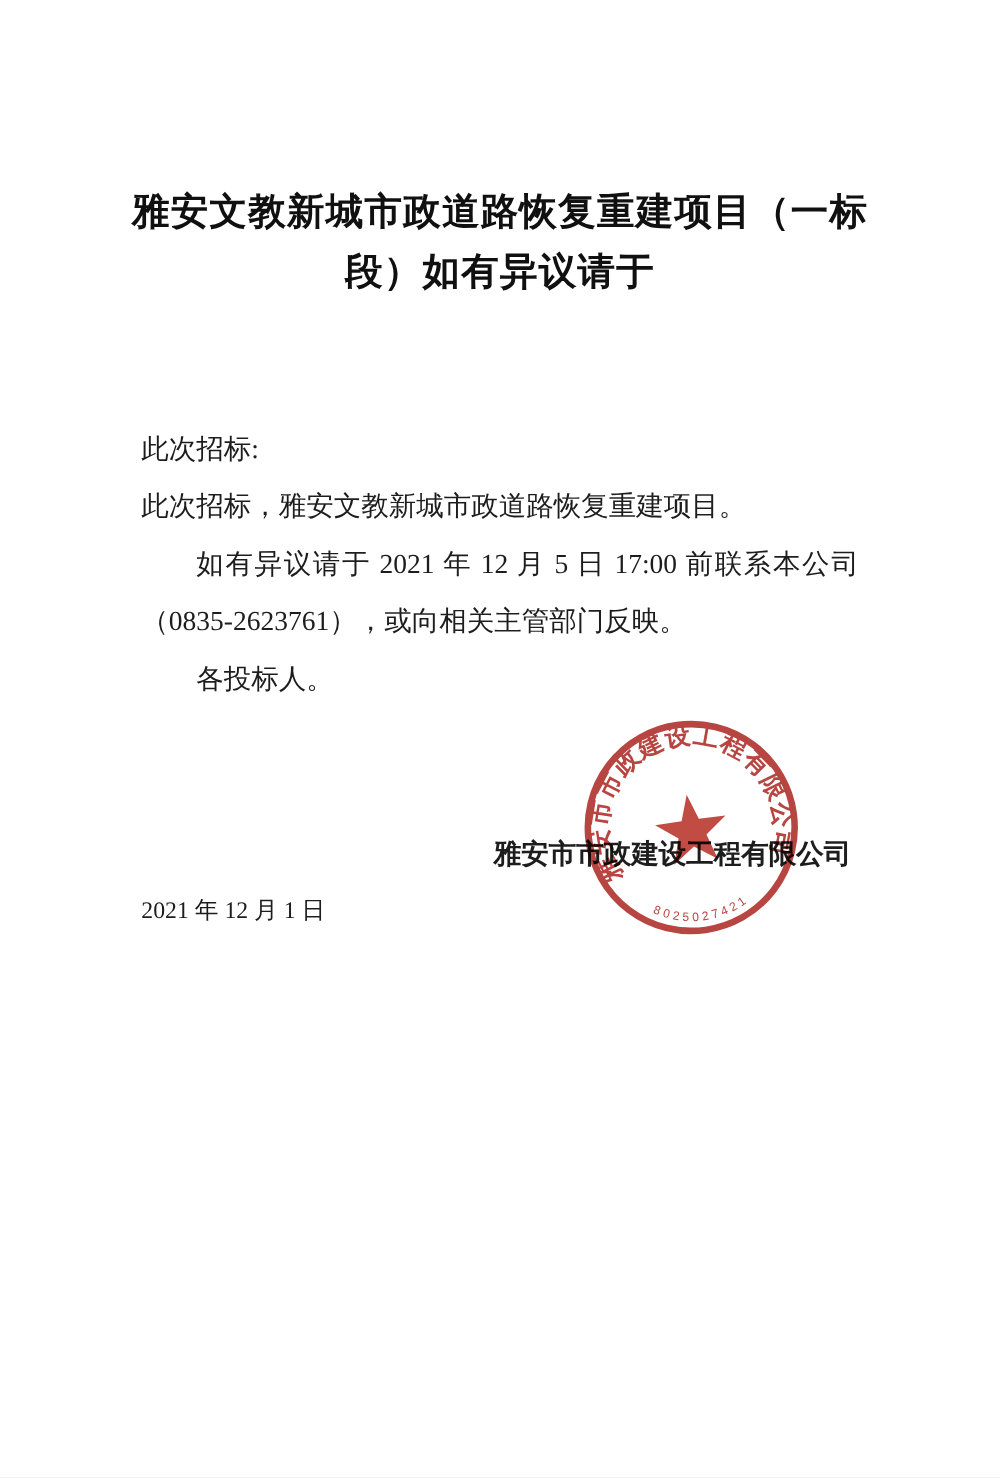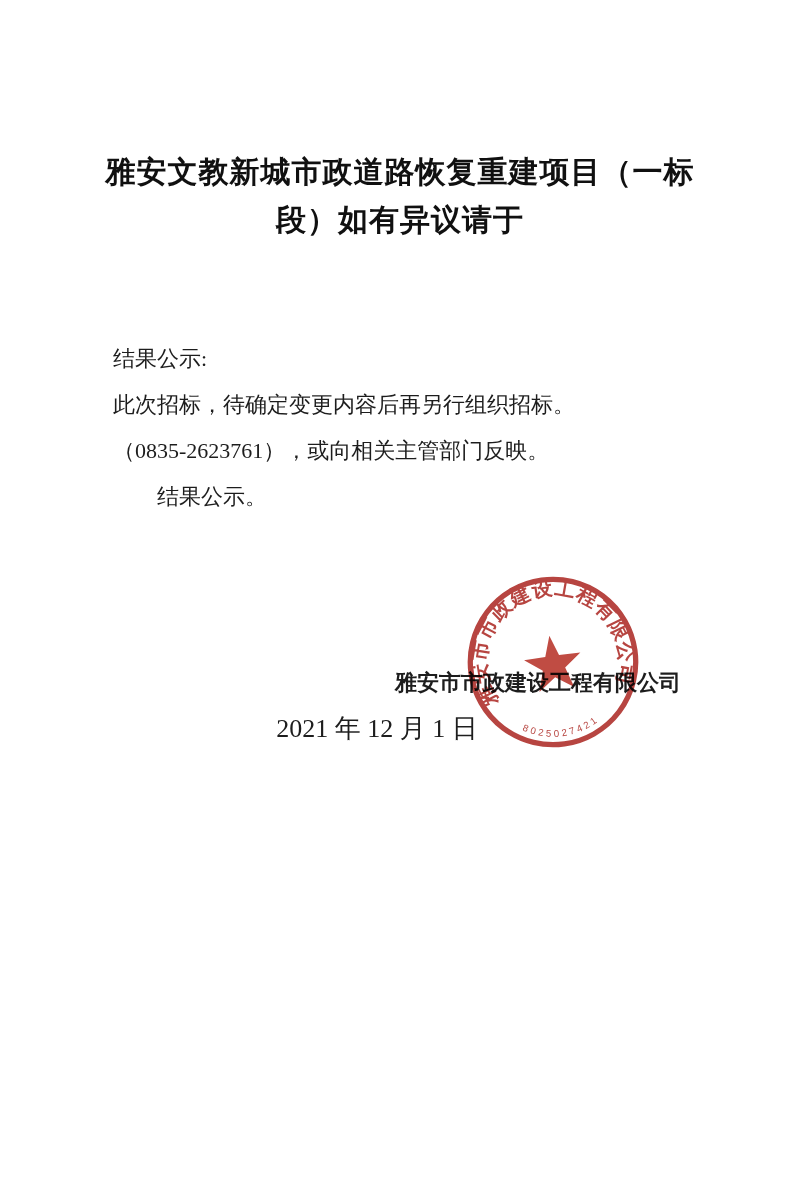--- a/index.html
+++ b/index.html
@@ -15,21 +15,21 @@
     overflow: hidden;
     font-family: "Liberation Serif", serif;
     color: #1d1d1d;
   }
   .title-block {
     position: absolute;
     top: 148px;
     left: 0;
     width: 800px;
     text-align: center;
-    font-family: Liberation Serif, serif;
+    font-family: Liberation Mono, monospace;
     font-weight: 700;
     font-size: 30px;
     line-height: 48px;
     letter-spacing: 1px;
     color: #101010;
   }
   .body-block {
     position: absolute;
     top: 336px;
     left: 113px;
@@ -62,22 +62,22 @@
     padding-right: 6px;
     box-sizing: border-box;
   }
   .signature-date {
     position: absolute;
     top: 706px;
     left: 113px;
     width: 574px;
     height: 46px;
     line-height: 46px;
-    font-size: 26px;
-    text-align: center;
+    font-size: 19px;
+    text-align: left;
     padding-right: 46px;
     box-sizing: border-box;
   }
   .stamp {
     position: absolute;
     left: 465px;
     top: 574px;
     width: 176px;
     height: 176px;
     transform: rotate(-8deg);
@@ -103,25 +103,26 @@
 <body>
 
 <div class="page">
 
   <div class="title-block">
     <div>雅安文教新城市政道路恢复重建项目（一标</div>
     <div>段）如有异议请于</div>
   </div>
 
   <div class="body-block">
-    <div class="line">结果公示:</div>
+    <div class="line">此次招标:</div>
     <div>
-        <div class="line">此次招标，待确定变更内容后再另行组织招标。</div>
+        <div class="line">此次招标，雅安文教新城市政道路恢复重建项目。</div>
+        <div class="line stretch indent">如有异议请于 2021 年 12 月 5 日 17:00 前联系本公司</div>
         <div class="line">（0835-2623761），或向相关主管部门反映。</div>
-        <div class="line indent">结果公示。</div>
+        <div class="line indent">各投标人。</div>
       </div>
   </div>
 
   <div class="signature-company">雅安市市政建设工程有限公司</div>
   <div class="signature-date">2021 年 12 月 1 日</div>
 
   <div class="stamp">
     <svg viewBox="0 0 200 200" xmlns="http://www.w3.org/2000/svg">
       <defs>
         <path id="sealArcTop" d="M 32.9 135.7 A 76 76 0 1 1 167.1 135.7" fill="none"></path>

